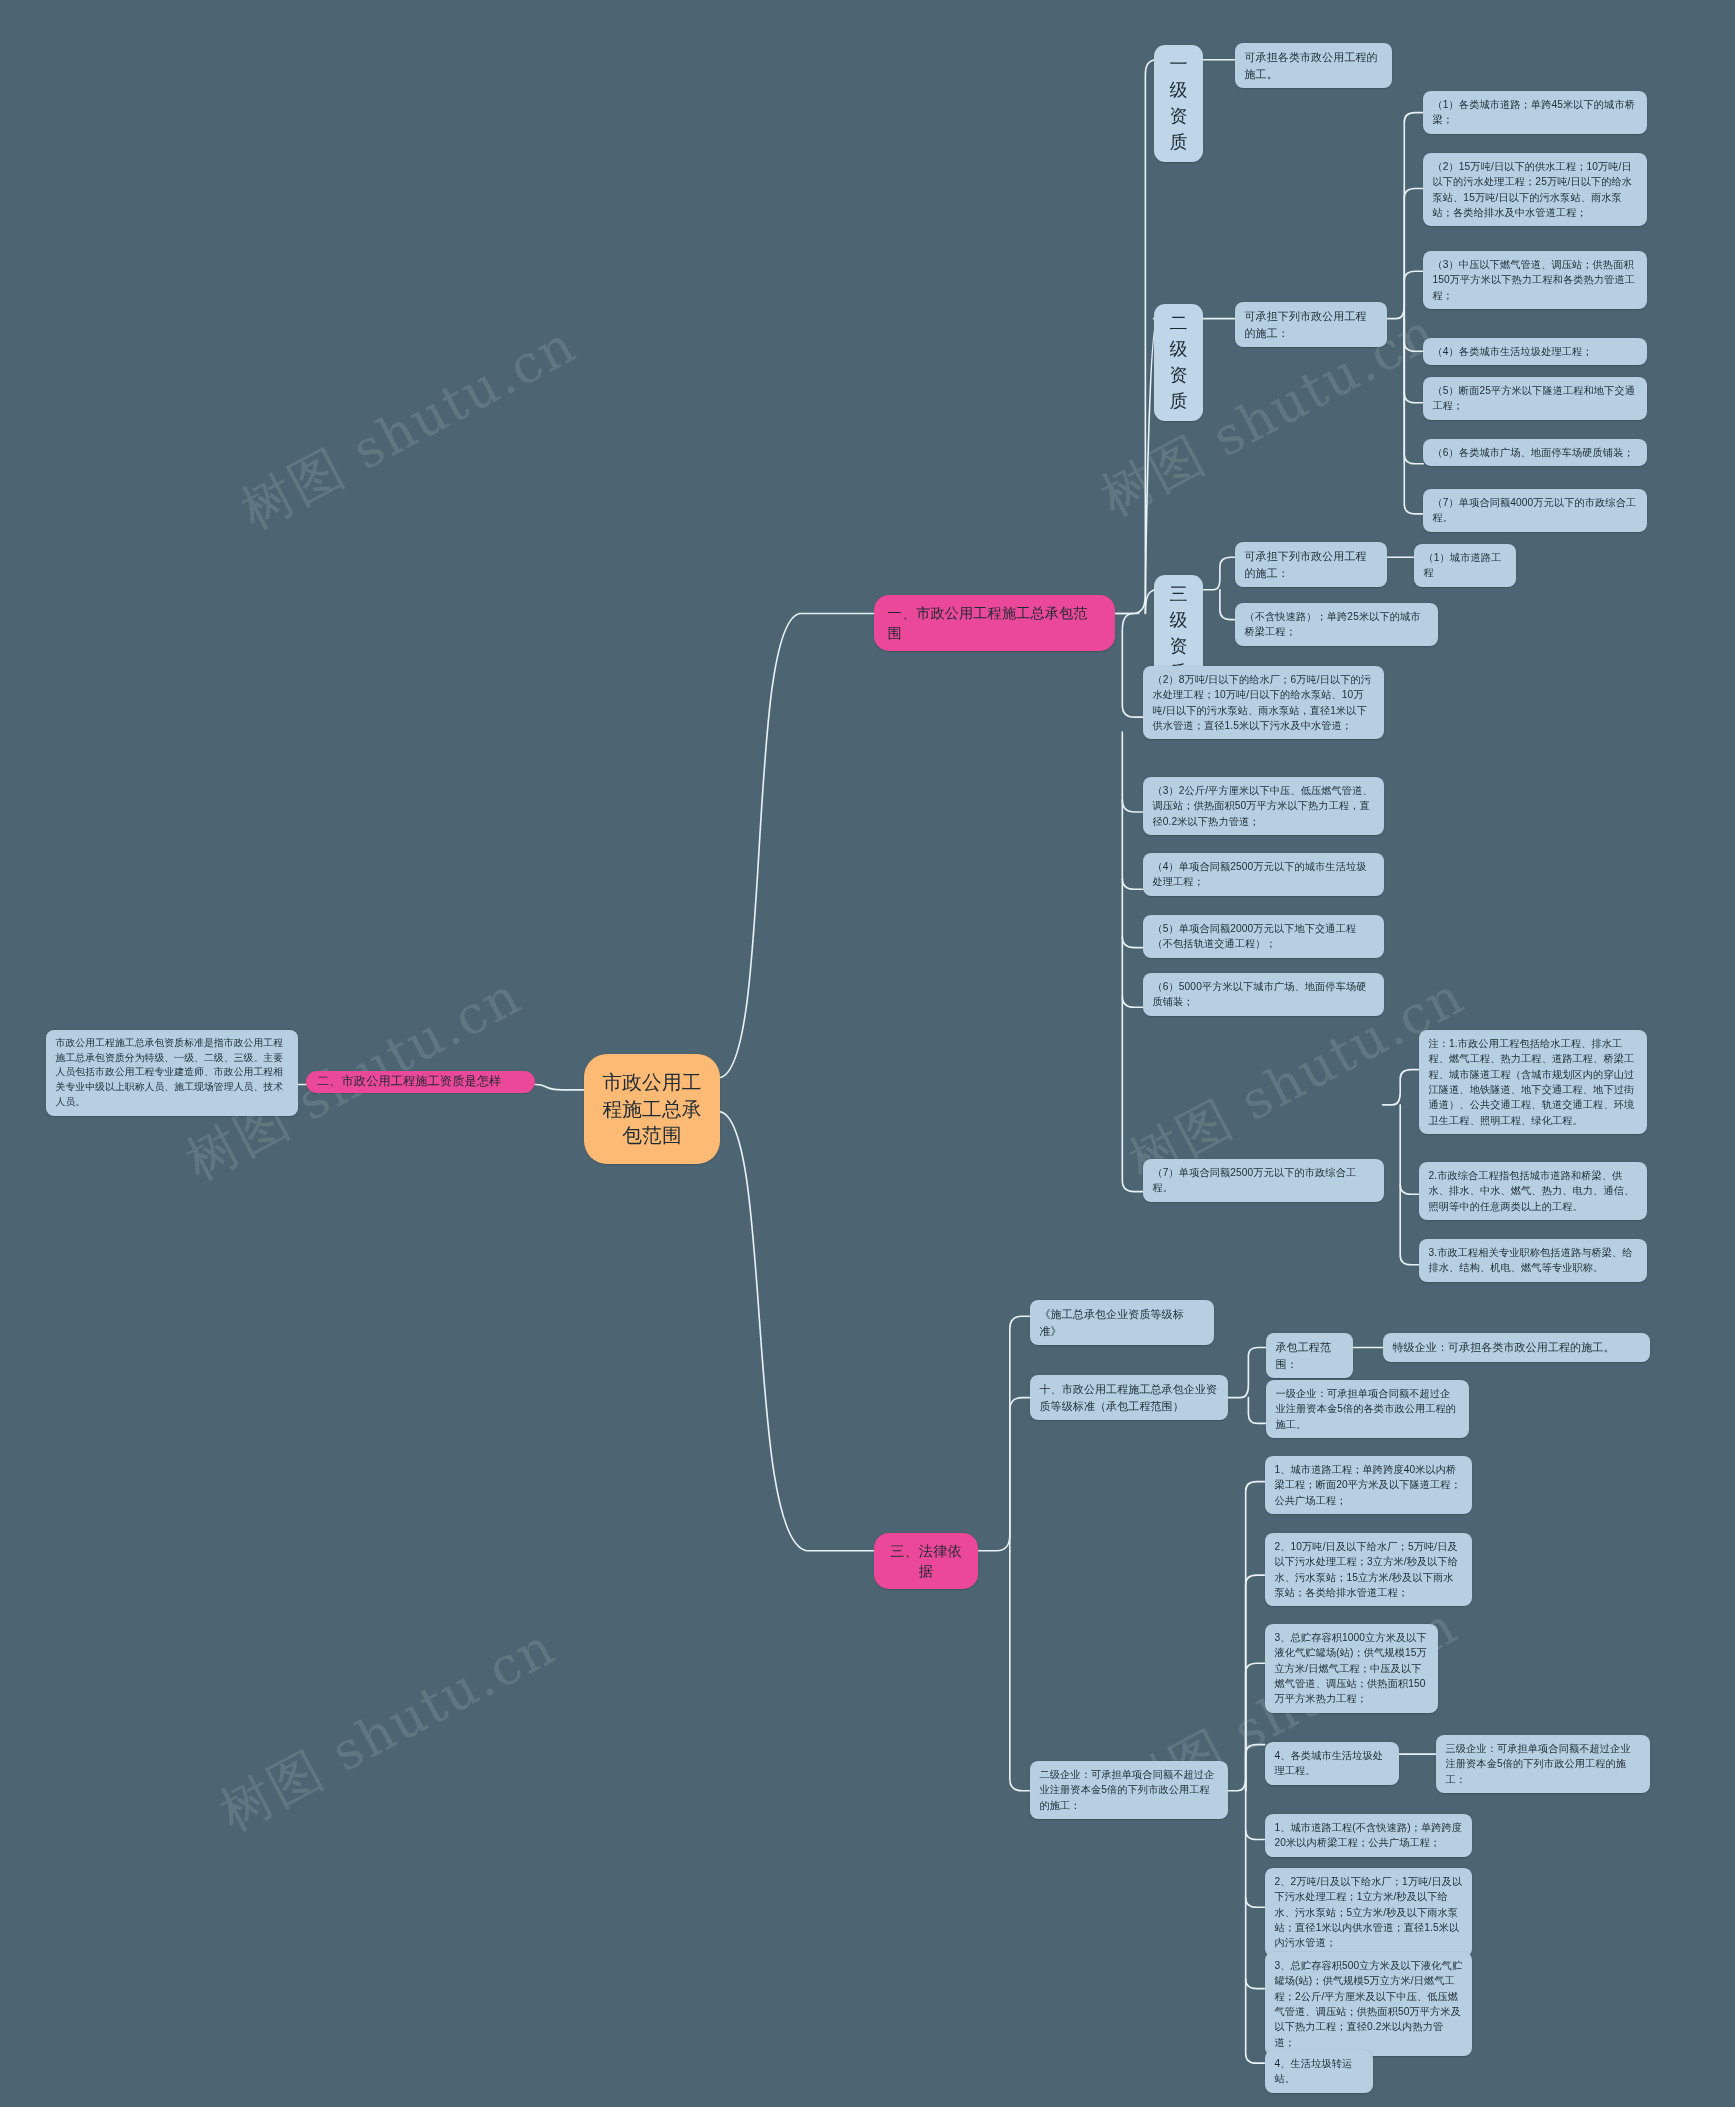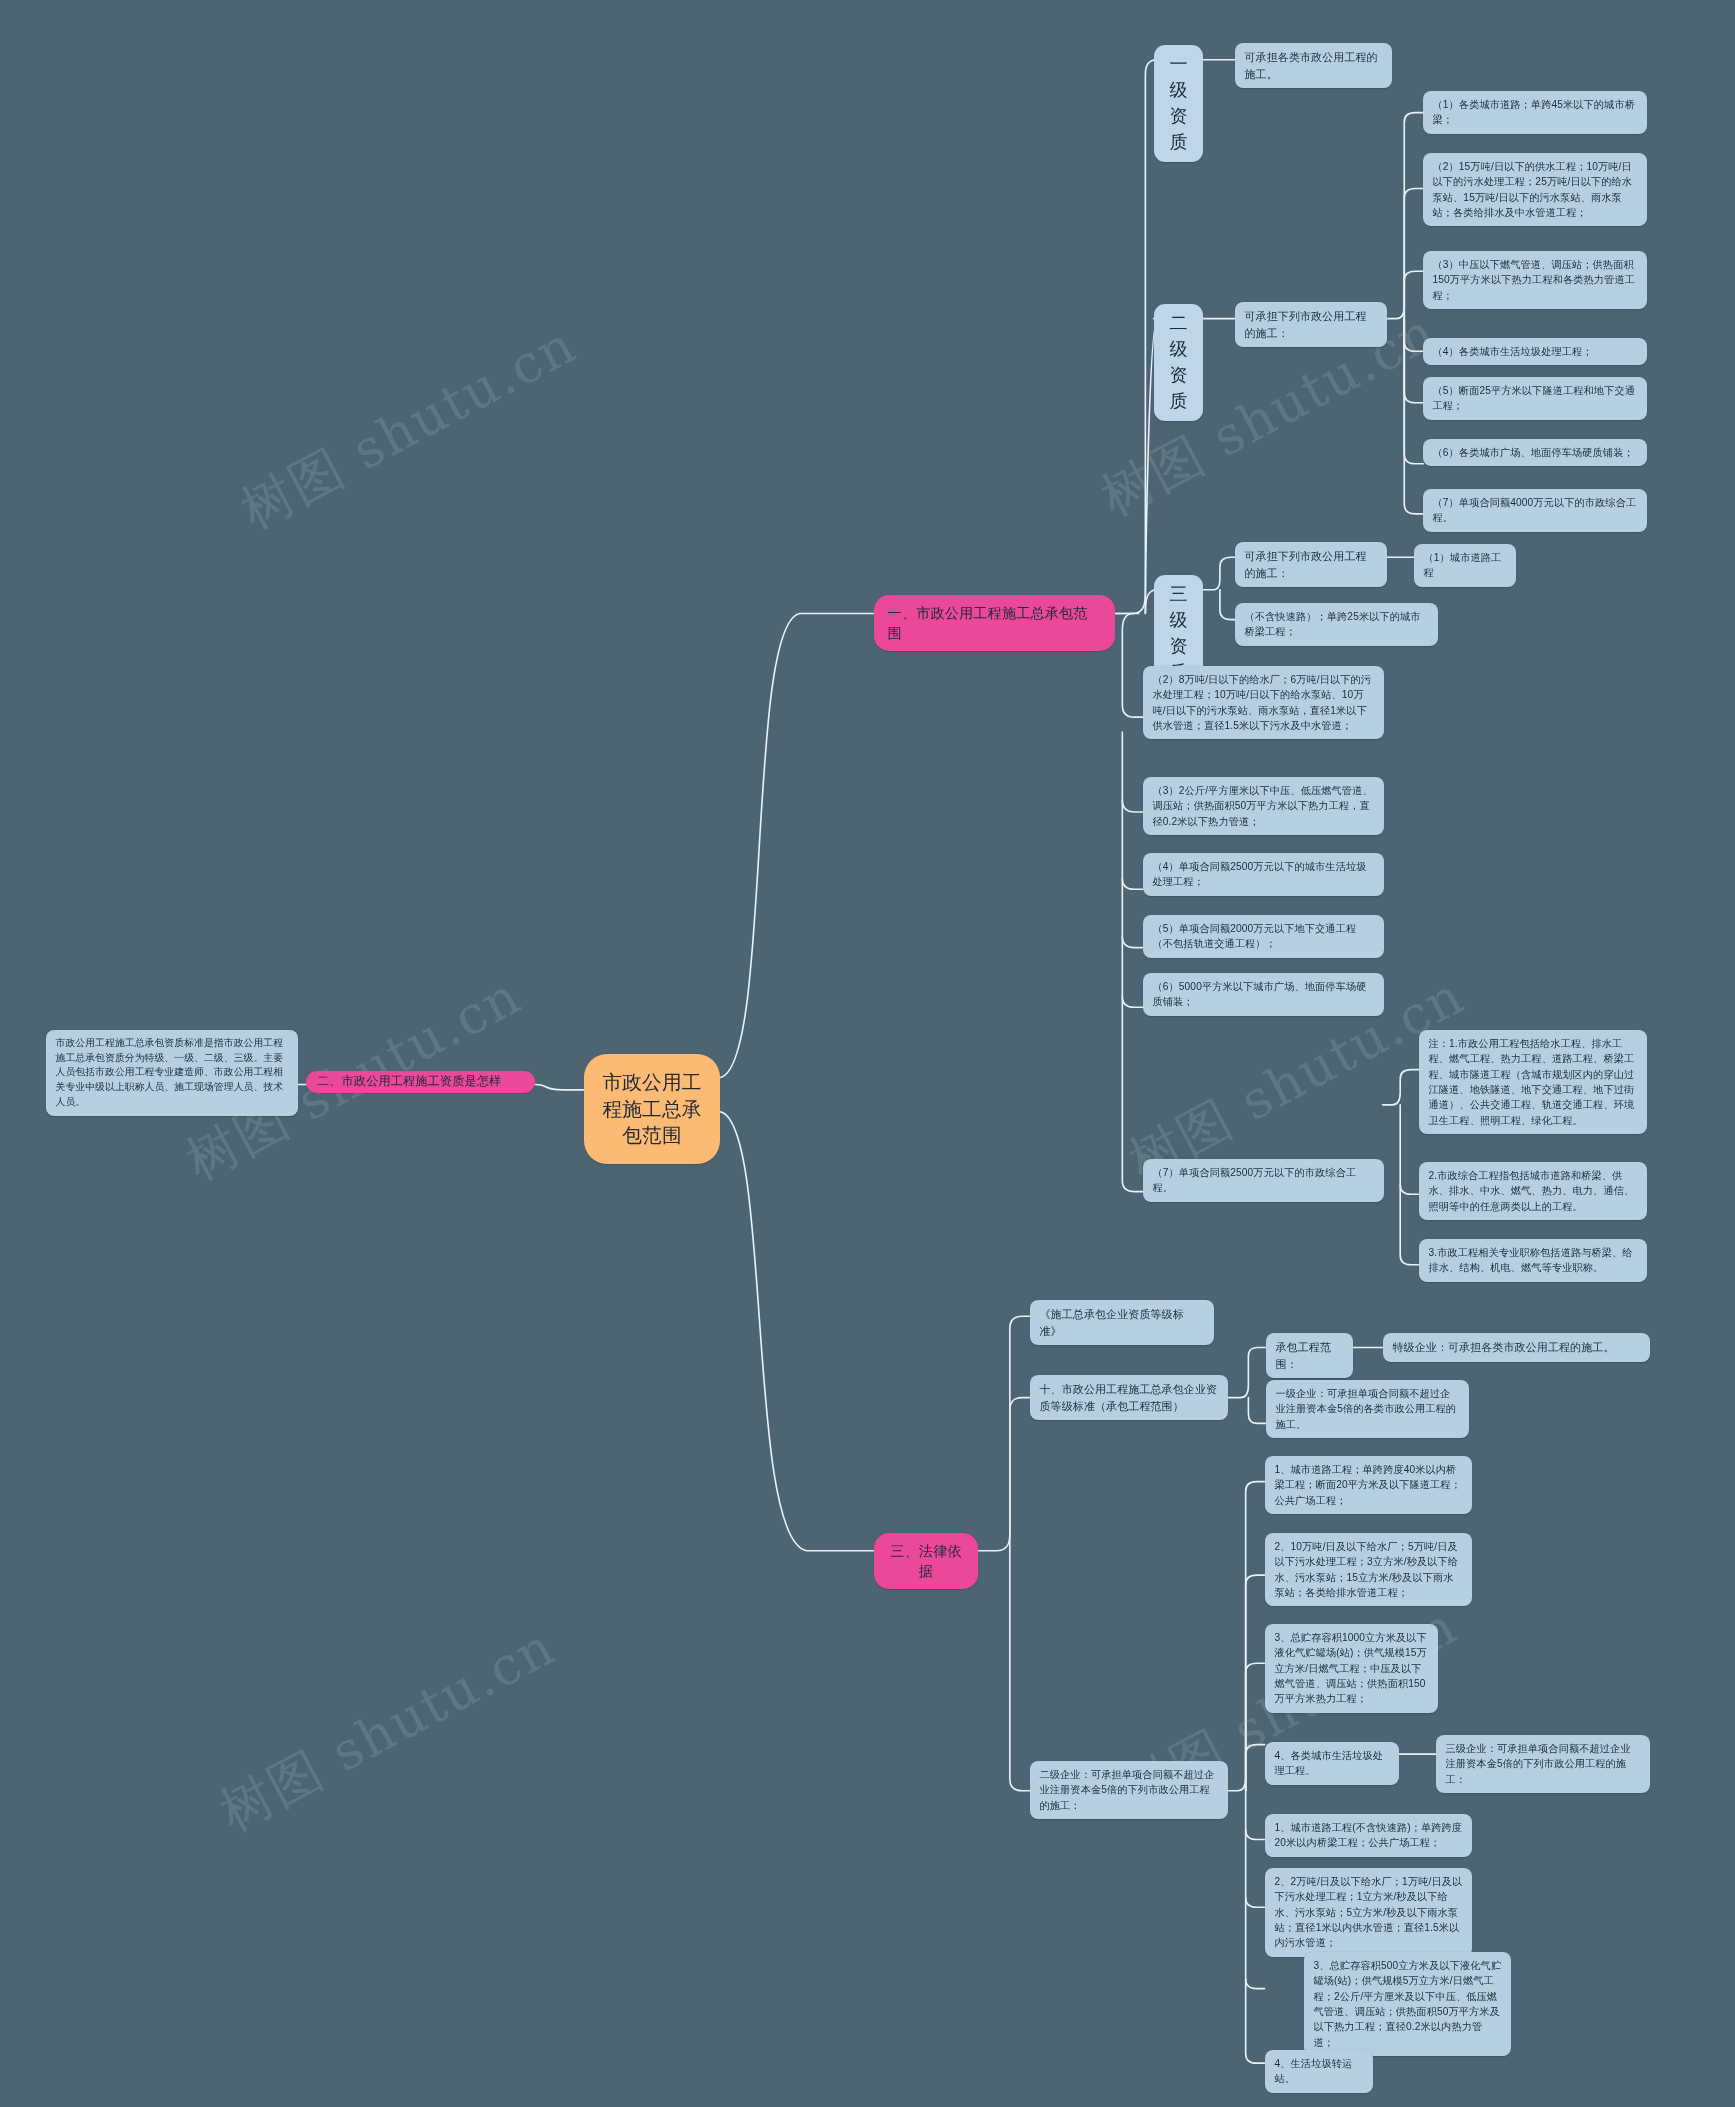--- a/index.html
+++ b/index.html
@@ -208,17 +208,17 @@
 
   <div class="node tiny" style="left:1265px; top:1456px; width:207px;">1、城市道路工程；单跨跨度40米以内桥梁工程；断面20平方米及以下隧道工程；公共广场工程；</div>
   <div class="node tiny" style="left:1265px; top:1533px; width:207px;">2、10万吨/日及以下给水厂；5万吨/日及以下污水处理工程；3立方米/秒及以下给水、污水泵站；15立方米/秒及以下雨水泵站；各类给排水管道工程；</div>
   <div class="node tiny" style="left:1265px; top:1624px; width:173px;">3、总贮存容积1000立方米及以下液化气贮罐场(站)；供气规模15万立方米/日燃气工程；中压及以下燃气管道、调压站；供热面积150万平方米热力工程；</div>
   <div class="node tiny" style="left:1265px; top:1742px; width:134px;">4、各类城市生活垃圾处理工程。</div>
 
   <div class="node tiny" style="left:1436px; top:1735px; width:214px;">三级企业：可承担单项合同额不超过企业注册资本金5倍的下列市政公用工程的施工：</div>
 
   <div class="node tiny" style="left:1265px; top:1814px; width:207px;">1、城市道路工程(不含快速路)；单跨跨度20米以内桥梁工程；公共广场工程；</div>
   <div class="node tiny" style="left:1265px; top:1868px; width:207px;">2、2万吨/日及以下给水厂；1万吨/日及以下污水处理工程；1立方米/秒及以下给水、污水泵站；5立方米/秒及以下雨水泵站；直径1米以内供水管道；直径1.5米以内污水管道；</div>
-  <div class="node tiny" style="left:1304px; top:1952px; width:207px;">3、总贮存容积500立方米及以下液化气贮罐场(站)；供气规模5万立方米/日燃气工程；2公斤/平方厘米及以下中压、低压燃气管道、调压站；供热面积50万平方米及以下热力工程；直径0.2米以内热力管道；</div>
+  <div class="node tiny" style="left:1265px; top:1952px; width:207px;">3、总贮存容积500立方米及以下液化气贮罐场(站)；供气规模5万立方米/日燃气工程；2公斤/平方厘米及以下中压、低压燃气管道、调压站；供热面积50万平方米及以下热力工程；直径0.2米以内热力管道；</div>
   <div class="node tiny" style="left:1265px; top:2050px; width:108px;">4、生活垃圾转运站。</div>
 
 </div>
 
 
 </body></html>

